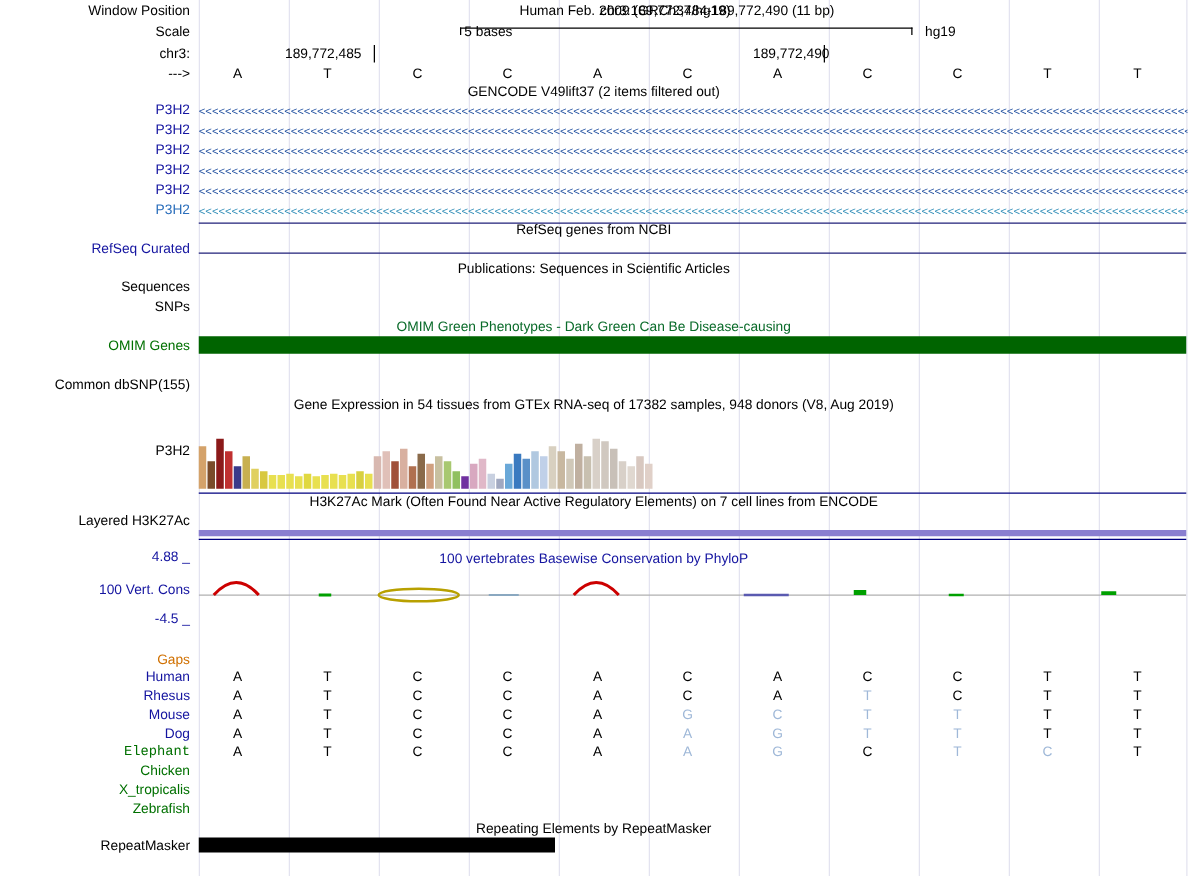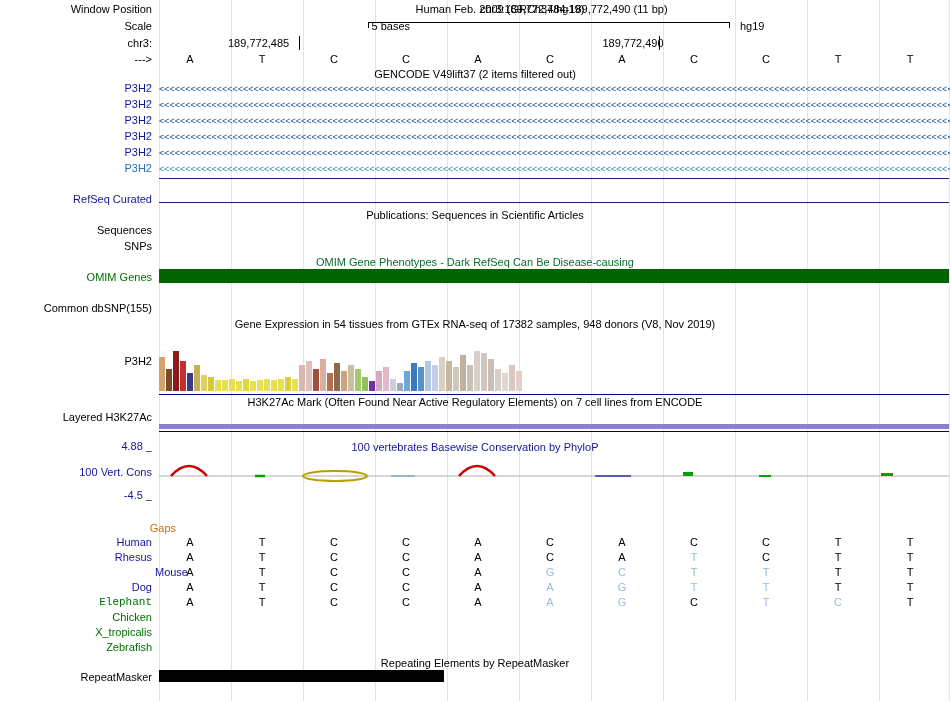--- a/index.html
+++ b/index.html
@@ -188,33 +188,34 @@
   <div class="arrowtrack" style="top:132px;">&lt;&lt;&lt;&lt;&lt;&lt;&lt;&lt;&lt;&lt;&lt;&lt;&lt;&lt;&lt;&lt;&lt;&lt;&lt;&lt;&lt;&lt;&lt;&lt;&lt;&lt;&lt;&lt;&lt;&lt;&lt;&lt;&lt;&lt;&lt;&lt;&lt;&lt;&lt;&lt;&lt;&lt;&lt;&lt;&lt;&lt;&lt;&lt;&lt;&lt;&lt;&lt;&lt;&lt;&lt;&lt;&lt;&lt;&lt;&lt;&lt;&lt;&lt;&lt;&lt;&lt;&lt;&lt;&lt;&lt;&lt;&lt;&lt;&lt;&lt;&lt;&lt;&lt;&lt;&lt;&lt;&lt;&lt;&lt;&lt;&lt;&lt;&lt;&lt;&lt;&lt;&lt;&lt;&lt;&lt;&lt;&lt;&lt;&lt;&lt;&lt;&lt;&lt;&lt;&lt;&lt;&lt;&lt;&lt;&lt;&lt;&lt;&lt;&lt;&lt;&lt;&lt;&lt;&lt;&lt;&lt;&lt;&lt;&lt;&lt;&lt;&lt;&lt;&lt;&lt;&lt;&lt;&lt;&lt;&lt;&lt;&lt;&lt;&lt;&lt;&lt;&lt;&lt;&lt;&lt;&lt;&lt;&lt;&lt;&lt;&lt;&lt;&lt;&lt;&lt;&lt;&lt;&lt;&lt;&lt;&lt;&lt;&lt;&lt;&lt;&lt;&lt;&lt;&lt;&lt;&lt;&lt;&lt;&lt;&lt;&lt;&lt;&lt;&lt;&lt;&lt;&lt;&lt;&lt;&lt;&lt;</div>
 
   <div class="label blue" style="left:0; top:146px; width:152px;">P3H2</div>
   <div class="arrowtrack" style="top:148px;">&lt;&lt;&lt;&lt;&lt;&lt;&lt;&lt;&lt;&lt;&lt;&lt;&lt;&lt;&lt;&lt;&lt;&lt;&lt;&lt;&lt;&lt;&lt;&lt;&lt;&lt;&lt;&lt;&lt;&lt;&lt;&lt;&lt;&lt;&lt;&lt;&lt;&lt;&lt;&lt;&lt;&lt;&lt;&lt;&lt;&lt;&lt;&lt;&lt;&lt;&lt;&lt;&lt;&lt;&lt;&lt;&lt;&lt;&lt;&lt;&lt;&lt;&lt;&lt;&lt;&lt;&lt;&lt;&lt;&lt;&lt;&lt;&lt;&lt;&lt;&lt;&lt;&lt;&lt;&lt;&lt;&lt;&lt;&lt;&lt;&lt;&lt;&lt;&lt;&lt;&lt;&lt;&lt;&lt;&lt;&lt;&lt;&lt;&lt;&lt;&lt;&lt;&lt;&lt;&lt;&lt;&lt;&lt;&lt;&lt;&lt;&lt;&lt;&lt;&lt;&lt;&lt;&lt;&lt;&lt;&lt;&lt;&lt;&lt;&lt;&lt;&lt;&lt;&lt;&lt;&lt;&lt;&lt;&lt;&lt;&lt;&lt;&lt;&lt;&lt;&lt;&lt;&lt;&lt;&lt;&lt;&lt;&lt;&lt;&lt;&lt;&lt;&lt;&lt;&lt;&lt;&lt;&lt;&lt;&lt;&lt;&lt;&lt;&lt;&lt;&lt;&lt;&lt;&lt;&lt;&lt;&lt;&lt;&lt;&lt;&lt;&lt;&lt;&lt;&lt;&lt;&lt;&lt;&lt;&lt;&lt;</div>
 
   <div class="label lightblue" style="left:0; top:162px; width:152px;">P3H2</div>
   <div class="arrowtrack" style="top:164px; color:#2a8ab5;">&lt;&lt;&lt;&lt;&lt;&lt;&lt;&lt;&lt;&lt;&lt;&lt;&lt;&lt;&lt;&lt;&lt;&lt;&lt;&lt;&lt;&lt;&lt;&lt;&lt;&lt;&lt;&lt;&lt;&lt;&lt;&lt;&lt;&lt;&lt;&lt;&lt;&lt;&lt;&lt;&lt;&lt;&lt;&lt;&lt;&lt;&lt;&lt;&lt;&lt;&lt;&lt;&lt;&lt;&lt;&lt;&lt;&lt;&lt;&lt;&lt;&lt;&lt;&lt;&lt;&lt;&lt;&lt;&lt;&lt;&lt;&lt;&lt;&lt;&lt;&lt;&lt;&lt;&lt;&lt;&lt;&lt;&lt;&lt;&lt;&lt;&lt;&lt;&lt;&lt;&lt;&lt;&lt;&lt;&lt;&lt;&lt;&lt;&lt;&lt;&lt;&lt;&lt;&lt;&lt;&lt;&lt;&lt;&lt;&lt;&lt;&lt;&lt;&lt;&lt;&lt;&lt;&lt;&lt;&lt;&lt;&lt;&lt;&lt;&lt;&lt;&lt;&lt;&lt;&lt;&lt;&lt;&lt;&lt;&lt;&lt;&lt;&lt;&lt;&lt;&lt;&lt;&lt;&lt;&lt;&lt;&lt;&lt;&lt;&lt;&lt;&lt;&lt;&lt;&lt;&lt;&lt;&lt;&lt;&lt;&lt;&lt;&lt;&lt;&lt;&lt;&lt;&lt;&lt;&lt;&lt;&lt;&lt;&lt;&lt;&lt;&lt;&lt;&lt;&lt;&lt;&lt;&lt;&lt;&lt;&lt;</div>
 
   <div class="hline" style="left:159px; top:178px; width:790px;"></div>
   <div class="label blue" style="left:0; top:193px; width:152px;">RefSeq Curated</div>
+  <div class="centertitle" style="top:178px;">RefSeq genes from NCBI</div>
   <div class="hline" style="left:159px; top:202px; width:790px;"></div>
 
   <div class="centertitle" style="top:209px;">Publications: Sequences in Scientific Articles</div>
   <div class="label" style="left:0; top:224px; width:152px;">Sequences</div>
   <div class="label" style="left:0; top:240px; width:152px;">SNPs</div>
 
-  <div class="centertitle green" style="top:256px;">OMIM Gene Phenotypes - Dark RefSeq Can Be Disease-causing</div>
+  <div class="centertitle green" style="top:256px;">OMIM Green Phenotypes - Dark Green Can Be Disease-causing</div>
   <div class="label green" style="left:0; top:271px; width:152px;">OMIM Genes</div>
   <div class="omimbar" style="left:159px; top:269px; width:790px;"></div>
 
   <div class="label" style="left:0; top:302px; width:152px;">Common dbSNP(155)</div>
 
-  <div class="centertitle" style="top:318px;">Gene Expression in 54 tissues from GTEx RNA-seq of 17382 samples, 948 donors (V8, Nov 2019)</div>
+  <div class="centertitle" style="top:318px;">Gene Expression in 54 tissues from GTEx RNA-seq of 17382 samples, 948 donors (V8, Aug 2019)</div>
   <div class="label" style="left:0; top:355px; width:152px;">P3H2</div>
   <div style="position:absolute; left:0; top:335px; width:950px; height:56px;">
     <div style="position:absolute; left:159px; bottom:0; width:380px; height:56px;" id="gtexbars">
         <div class="gtexbar" style="left: 0px; height: 34px; background: rgb(212, 162, 106);"></div>
         <div class="gtexbar" style="left: 7px; height: 22px; background: rgb(122, 75, 42);"></div>
         <div class="gtexbar" style="left: 14px; height: 40px; background: rgb(139, 26, 26);"></div>
         <div class="gtexbar" style="left: 21px; height: 30px; background: rgb(192, 48, 48);"></div>
         <div class="gtexbar" style="left: 28px; height: 18px; background: rgb(58, 58, 138);"></div>
         <div class="gtexbar" style="left: 35px; height: 26px; background: rgb(200, 176, 80);"></div>
         <div class="gtexbar" style="left: 42px; height: 16px; background: rgb(224, 208, 96);"></div>
@@ -283,21 +284,21 @@
     <line x1="96" y1="28" x2="106" y2="28" stroke="#00a000" stroke-width="2.5"></line>
     <ellipse cx="176" cy="28" rx="32" ry="5" stroke="#b8a000" stroke-width="2" fill="none"></ellipse>
     <line x1="232" y1="28" x2="256" y2="28" stroke="#8aa8c0" stroke-width="1.5"></line>
     <path d="M 300 28 Q 318 8 336 28" stroke="#cc0000" stroke-width="2.5" fill="none"></path>
     <line x1="436" y1="28" x2="472" y2="28" stroke="#5a5ab0" stroke-width="2"></line>
     <rect x="524" y="24" width="10" height="4" fill="#00a000"></rect>
     <line x1="600" y1="28" x2="612" y2="28" stroke="#00a000" stroke-width="2"></line>
     <rect x="722" y="25" width="12" height="3" fill="#00a000"></rect>
   </svg>
 
-  <div class="label orange" style="left:0; top:522px; width:152px;padding-left:24px;">Gaps</div>
+  <div class="label orange" style="left:0; top:522px; width:152px;">Gaps</div>
 
   <div class="label blue" style="left:0; top:536px; width:152px;">Human</div>
   <div class="row seqrow" style="top:536px;">
     <span style="left:180px">A</span>
     <span style="left:252px">T</span>
     <span style="left:324px">C</span>
     <span style="left:396px">C</span>
     <span style="left:468px">A</span>
     <span style="left:540px">C</span>
     <span style="left:612px">A</span>
@@ -315,21 +316,21 @@
     <span style="left:396px">C</span>
     <span style="left:468px">A</span>
     <span style="left:540px">C</span>
     <span style="left:612px">A</span>
     <span style="left:684px" class="dim">T</span>
     <span style="left:756px">C</span>
     <span style="left:828px">T</span>
     <span style="left:900px">T</span>
   </div>
 
-  <div class="label blue" style="left:0; top:566px; width:152px;padding-left:36px;">Mouse</div>
+  <div class="label blue" style="left:0; top:566px; width:152px;">Mouse</div>
   <div class="row seqrow" style="top:566px;">
     <span style="left:180px">A</span>
     <span style="left:252px">T</span>
     <span style="left:324px">C</span>
     <span style="left:396px">C</span>
     <span style="left:468px">A</span>
     <span style="left:540px" class="dim">G</span>
     <span style="left:612px" class="dim">C</span>
     <span style="left:684px" class="dim">T</span>
     <span style="left:756px" class="dim">T</span>

